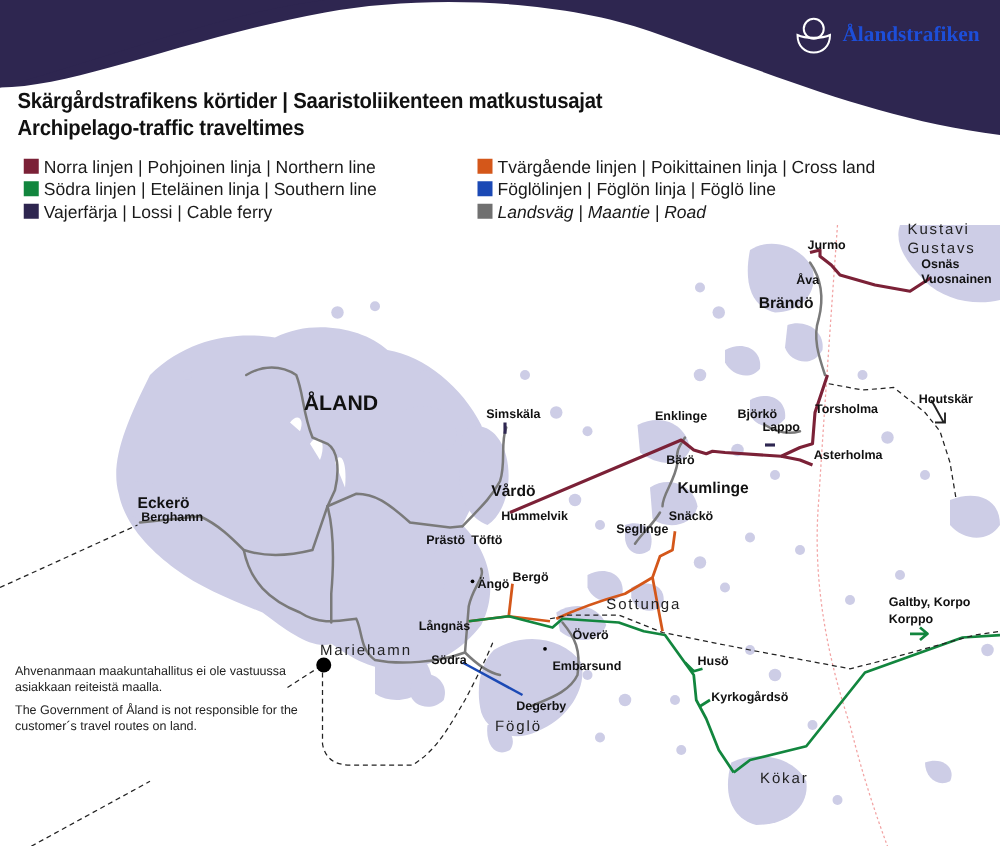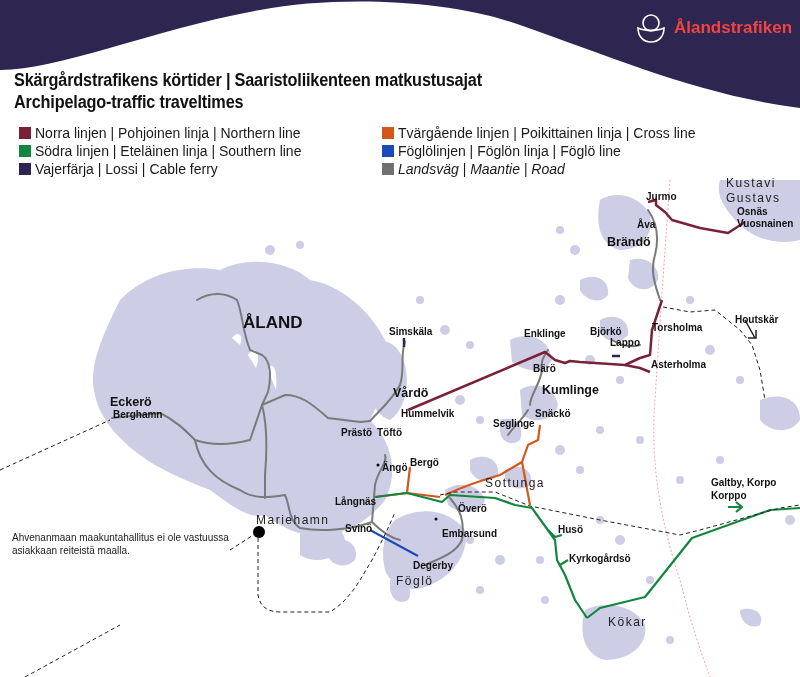--- a/index.html
+++ b/index.html
@@ -1,20 +1,20 @@
 <!DOCTYPE html>
 <html><head>
 <meta charset="utf-8">
 <style>
   html, body { margin:0; padding:0; }
   body { width:800px; height:677px; position:relative; overflow:hidden; background:#ffffff; font-family:"Liberation Sans", sans-serif; }
   #bg-svg { position:absolute; left:0; top:0; }
   .title { position:absolute; left:14px; font-family:"Liberation Sans", sans-serif; font-weight:bold; font-size:17.5px; color:#111; letter-spacing:-0.2px; transform:scaleX(0.93); transform-origin:left; white-space:nowrap; }
   .logo { position:absolute; left:636px; top:12px; display:flex; align-items:center; gap:8px; }
-  .logo-text { color:#ef4444; font-weight:bold; font-size:17px; font-family:Liberation Sans, sans-serif; }
+  .logo-text { color:#1d4ed8; font-weight:bold; font-size:17px; font-family:Liberation Serif, serif; }
   .legend-item { position:absolute; display:flex; align-items:center; gap:4px; font-size:14px; color:#1a1a1a; white-space:nowrap; font-family:"Liberation Sans", sans-serif; }
   .swatch { width:12px; height:12px; display:inline-block; }
   .lbl { position:absolute; font-family:"Liberation Sans", sans-serif; font-weight:bold; font-size:10px; color:#111; white-space:nowrap; }
   .lbl-big { position:absolute; font-family:"Liberation Sans", sans-serif; font-weight:bold; font-size:12.5px; color:#111; white-space:nowrap; }
   .lbl-area { position:absolute; font-family:"Liberation Sans", sans-serif; font-size:12px; color:#222; letter-spacing:1.5px; white-space:nowrap; }
   .lbl-aland { position:absolute; font-family:"Liberation Sans", sans-serif; font-weight:bold; font-size:17px; color:#111; white-space:nowrap; }
   .disclaimer { position:absolute; left:12px; width:230px; font-size:10px; color:#222; line-height:13px; font-family:"Liberation Sans", sans-serif; }
   .disclaimer p { margin:0 0 5px 0; }
 </style>
 </head>
@@ -177,21 +177,21 @@
   <div class="legend-item" style="left:19px; top:143px;">
     <span class="swatch" style="background:#12863e"></span>
     <span>Södra linjen | Eteläinen linja | Southern line</span>
   </div>
   <div class="legend-item" style="left:19px; top:161px;">
     <span class="swatch" style="background:#2e2650"></span>
     <span>Vajerfärja | Lossi | Cable ferry</span>
   </div>
   <div class="legend-item" style="left:382px; top:125px;">
     <span class="swatch" style="background:#d4571a"></span>
-    <span>Tvärgående linjen | Poikittainen linja | Cross line</span>
+    <span>Tvärgående linjen | Poikittainen linja | Cross land</span>
   </div>
   <div class="legend-item" style="left:382px; top:143px;">
     <span class="swatch" style="background:#1b49b5"></span>
     <span>Föglölinjen | Föglön linja | Föglö line</span>
   </div>
   <div class="legend-item" style="left:382px; top:161px;font-style:italic;">
     <span class="swatch" style="background:#707070"></span>
     <span>Landsväg | Maantie | Road</span>
   </div>
 </div>
@@ -211,21 +211,21 @@
 <div class="lbl-big" style="left:607px; top:235px;">Brändö</div>
 
 <div class="lbl" style="left:113px; top:409px;">Berghamn</div>
 <div class="lbl" style="left:389px; top:326px;">Simskäla</div>
 <div class="lbl" style="left:401px; top:408px;">Hummelvik</div>
 <div class="lbl" style="left:341px; top:427px;">Prästö</div>
 <div class="lbl" style="left:377px; top:427px;">Töftö</div>
 <div class="lbl" style="left:382px; top:462px;">Ängö</div>
 <div class="lbl" style="left:410px; top:457px;">Bergö</div>
 <div class="lbl" style="left:335px; top:496px;">Långnäs</div>
-<div class="lbl" style="left:345px; top:523px;">Svinö</div>
+<div class="lbl" style="left:345px; top:523px;">Södra</div>
 <div class="lbl" style="left:458px; top:503px;">Överö</div>
 <div class="lbl" style="left:442px; top:528px;text-align:center;">Embarsund</div>
 <div class="lbl" style="left:413px; top:560px;">Degerby</div>
 <div class="lbl" style="left:524px; top:328px;">Enklinge</div>
 <div class="lbl" style="left:533px; top:363px;">Bärö</div>
 <div class="lbl" style="left:535px; top:408px;">Snäckö</div>
 <div class="lbl" style="left:493px; top:418px;">Seglinge</div>
 <div class="lbl" style="left:590px; top:326px;">Björkö</div>
 <div class="lbl" style="left:610px; top:337px;">Lappo</div>
 <div class="lbl" style="left:652px; top:322px;">Torsholma</div>
@@ -235,13 +235,14 @@
 <div class="lbl" style="left:737px; top:206px;">Osnäs</div>
 <div class="lbl" style="left:737px; top:218px;">Vuosnainen</div>
 <div class="lbl" style="left:735px; top:314px;">Houtskär</div>
 <div class="lbl" style="left:558px; top:524px;">Husö</div>
 <div class="lbl" style="left:569px; top:553px;">Kyrkogårdsö</div>
 <div class="lbl" style="left:711px; top:477px;">Galtby, Korpo</div>
 <div class="lbl" style="left:711px; top:490px;">Korppo</div>
 
 <div class="disclaimer" style="top:531px;">
   <p>Ahvenanmaan maakuntahallitus ei ole vastuussa asiakkaan reiteistä maalla.</p>
+  <p>The Government of Åland is not responsible for the customer´s travel routes on land.</p>
 </div>
 
 </body></html>

